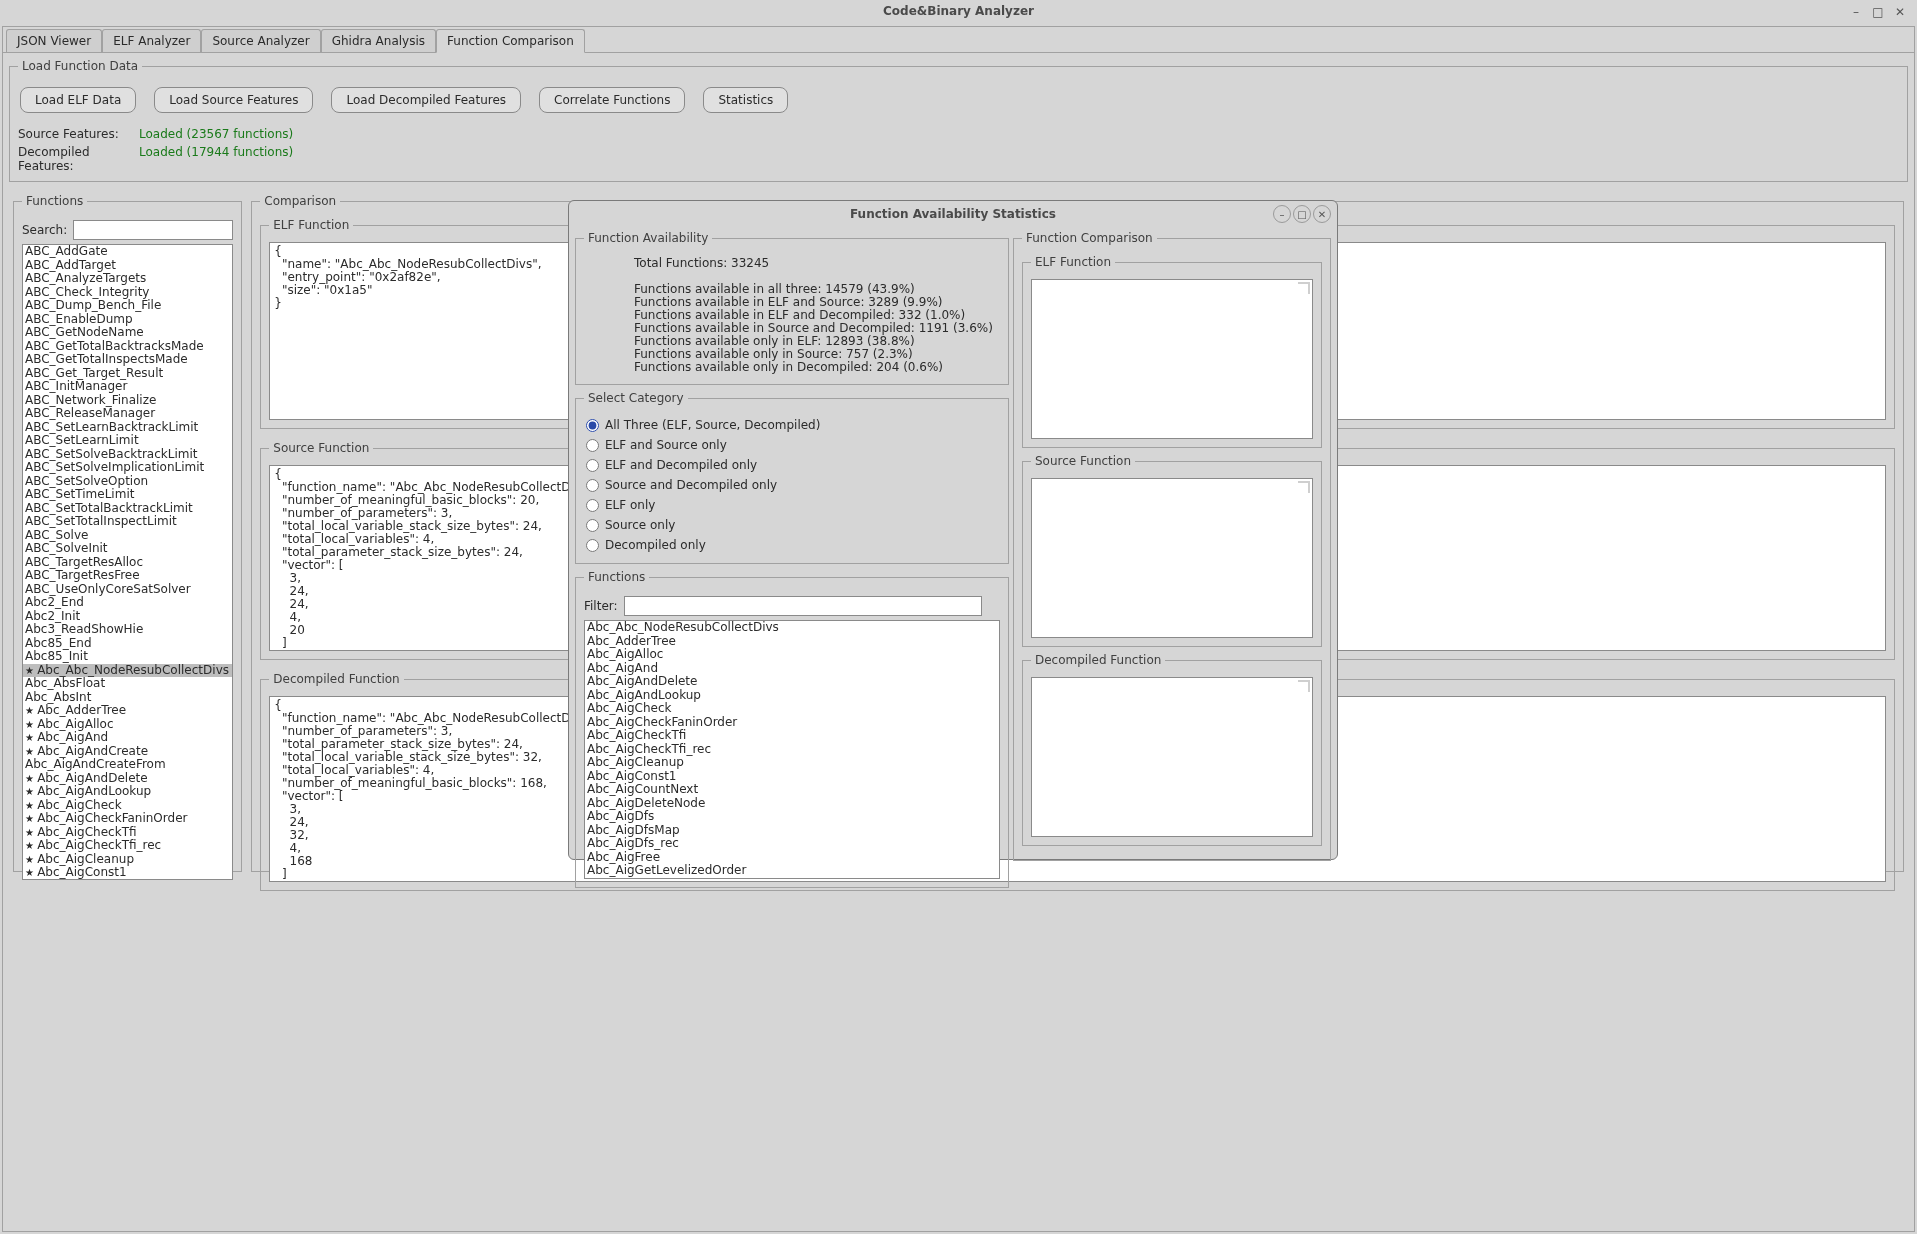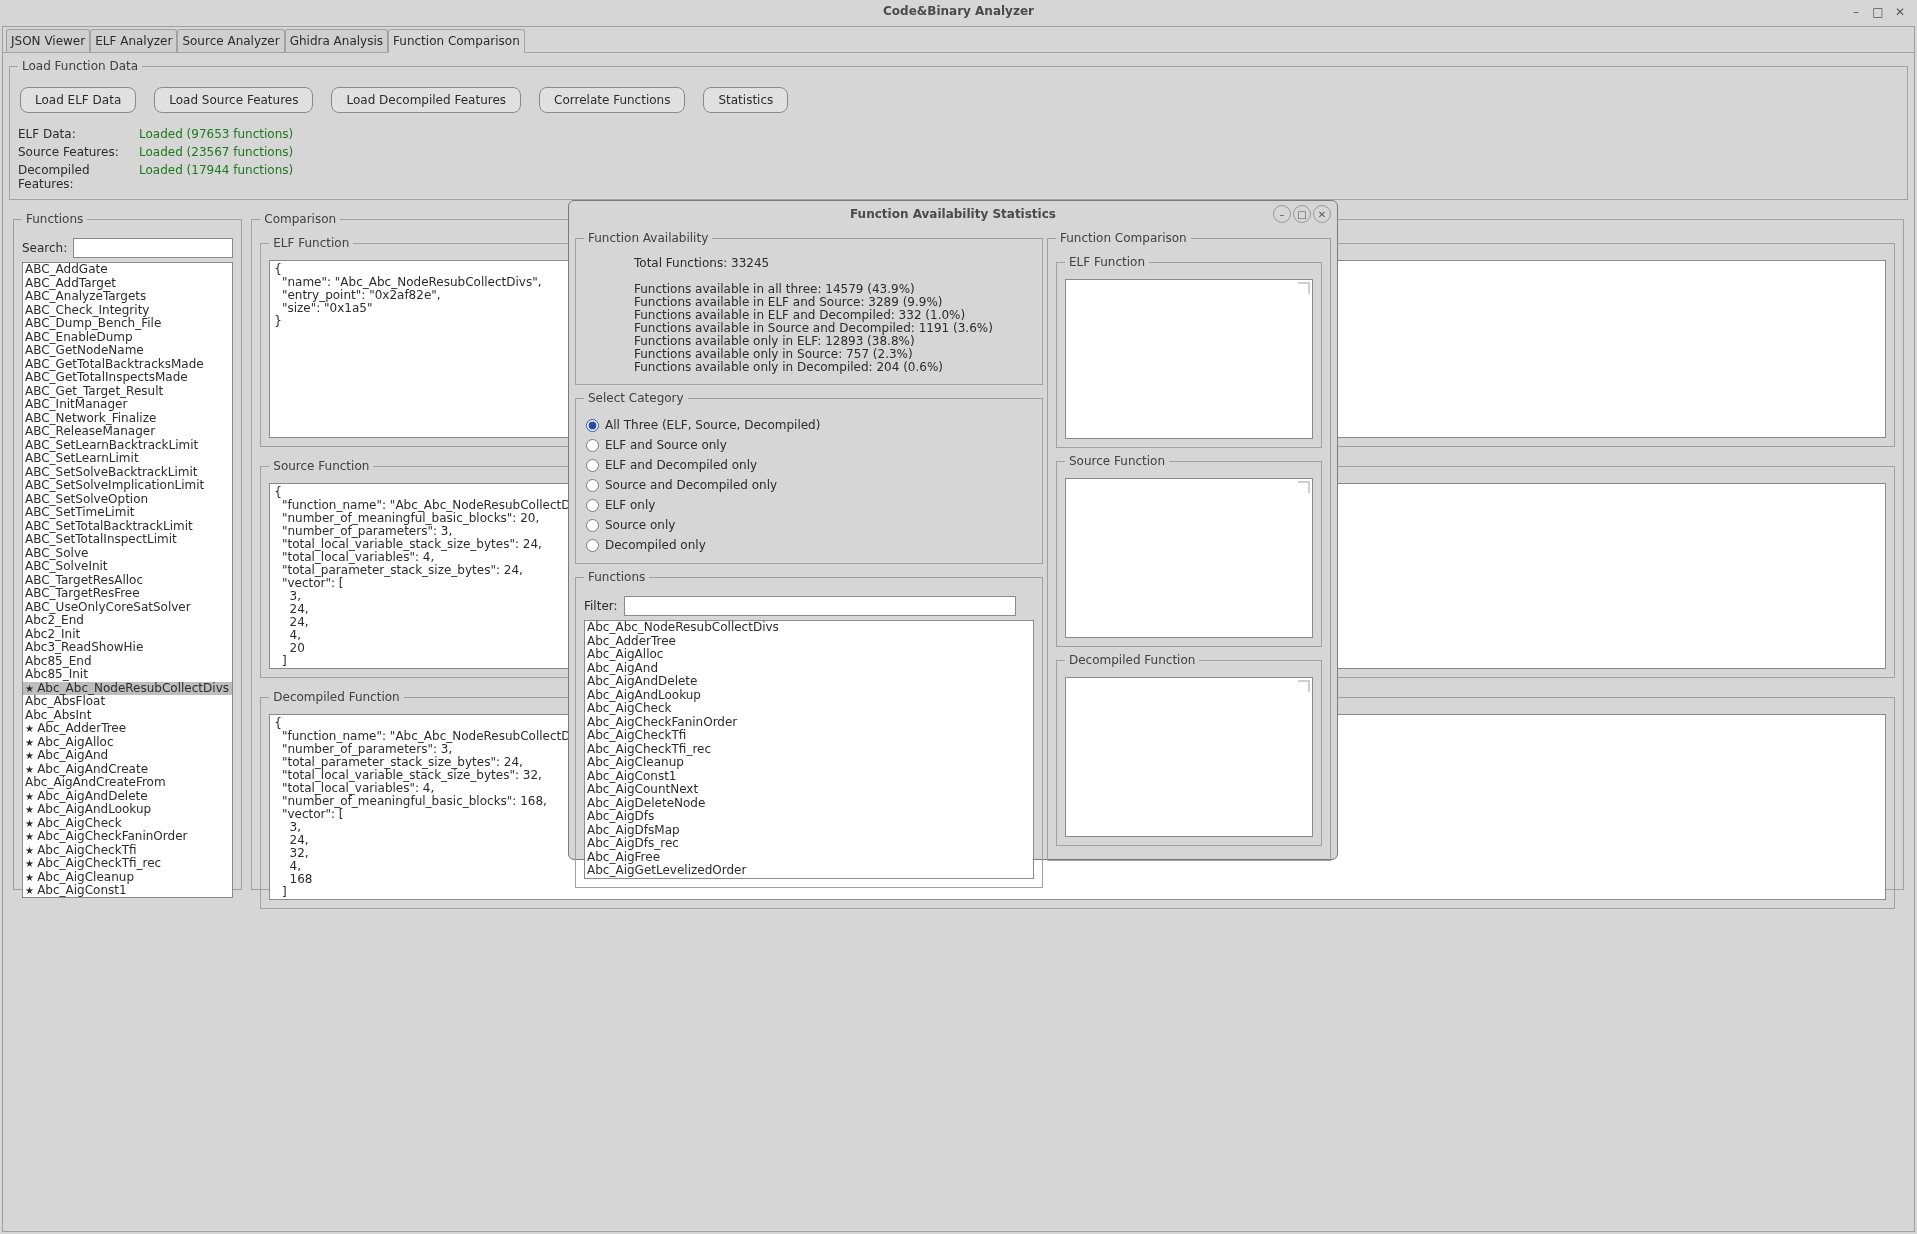--- a/index.html
+++ b/index.html
@@ -9,21 +9,21 @@
 .titlebar { position: absolute; left:0; top:0; right:0; height:22px; background:#d6d6d6; display:flex; align-items:center; justify-content:center; }
 .titlebar .title { font-weight:bold; color:#4a4a4a; }
 .titlebar .controls { position:absolute; right:8px; top:3px; display:flex; gap:4px; }
 .winbtn { width:18px; height:18px; display:flex; align-items:center; justify-content:center; color:#555; cursor:pointer; }
 
 
 .window { position:absolute; left:2px; top:26px; right:2px; bottom:2px; background:#d6d6d6; border:1px solid #a1a1a1; }
 
 
 .tabs { display:flex; align-items:flex-end; height:26px; padding-left:3px; border-bottom:1px solid #a1a1a1; background:#d6d6d6; }
-.tab { padding:4px 4px; background:#cfcfcf; border:1px solid #a1a1a1; border-bottom:none; margin-right:0px; color:#2b2b2b; cursor:pointer; border-top-left-radius:3px; border-top-right-radius:3px; }
+.tab { padding:4px 10px; background:#cfcfcf; border:1px solid #a1a1a1; border-bottom:none; margin-right:0px; color:#2b2b2b; cursor:pointer; border-top-left-radius:3px; border-top-right-radius:3px; }
 .tab.active { background:#d6d6d6; border-bottom:1px solid #d6d6d6; position:relative; top:1px; }
 
 
 fieldset { border:1px solid #a1a1a1; margin:6px; padding:10px 8px 8px 8px; position:relative; }
 legend { padding:0 4px; color:#404040; font-size:12px; }
 
 
 .btn { background:#e0e0e0; border:1px solid #8a8a8a; border-radius:8px; padding:5px 14px; color:#2b2b2b; cursor:pointer; }
 
 
@@ -50,21 +50,21 @@
 .codebox.tall { height:186px; }
 
 
 .dialog { position:absolute; left:568px; top:200px; width:770px; height:660px; background:#d6d6d6; border:1px solid #7a7a7a; border-radius:6px; box-shadow:none; }
 .dialog .dtitle { height:26px; display:flex; align-items:center; justify-content:center; position:relative; }
 .dialog .dtitle .t { font-weight:bold; color:#4a4a4a; }
 .dialog .dtitle .dcontrols { position:absolute; right:6px; top:4px; display:flex; gap:2px; }
 .dctrl { width:18px; height:18px; border:1px solid #9a9a9a; border-radius:9px; display:flex; align-items:center; justify-content:center; color:#555; font-size:10px; cursor:pointer; background:#d6d6d6; }
 
 .dialog-body { display:flex; gap:4px; padding:4px 6px; height:630px; }
-.dialog-left { width:468px; display:flex; flex-direction:column; }
+.dialog-left { width:434px; display:flex; flex-direction:column; }
 .dialog-right { flex:1; display:flex; flex-direction:column; }
 .availtext { padding:2px 2px 2px 50px; line-height:13px; font-size:12px; white-space:pre; }
 
 .radiolist label { display:flex; align-items:center; gap:6px; padding:3px 2px; cursor:pointer; }
 .radiolist input { accent-color:#2a4aa8; }
 
 .filterrow { display:flex; align-items:center; gap:6px; margin:2px 18px 4px 0; }
 .filterrow input { flex:1; height:20px; background:#fff; border:1px solid #8a8a8a; padding:0 4px; }
 .dlistbox { background:#fff; border:1px solid #8a8a8a; flex:1; overflow-y:scroll; }
 .dlistbox .item { padding:0px 2px; white-space:nowrap; cursor:pointer; line-height:13.5px; }
@@ -102,24 +102,20 @@
   </div>
 
   <fieldset>
     <legend>Load Function Data</legend>
     <div style="display:flex; gap:18px; padding:4px 2px 10px 2px;">
       <button class="btn">Load ELF Data</button>
       <button class="btn">Load Source Features</button>
       <button class="btn">Load Decompiled Features</button>
       <button class="btn">Correlate Functions</button>
       <button class="btn">Statistics</button>
-    </div>
-    <div class="status-row">
-      <span class="status-label">ELF Data:</span>
-      <span class="status-val">Loaded (97653 functions)</span>
     </div>
     <div class="status-row">
       <span class="status-label">Source Features:</span>
       <span class="status-val">Loaded (23567 functions)</span>
     </div>
     <div class="status-row">
       <span class="status-label">Decompiled Features:</span>
       <span class="status-val">Loaded (17944 functions)</span>
     </div>
   </fieldset>

